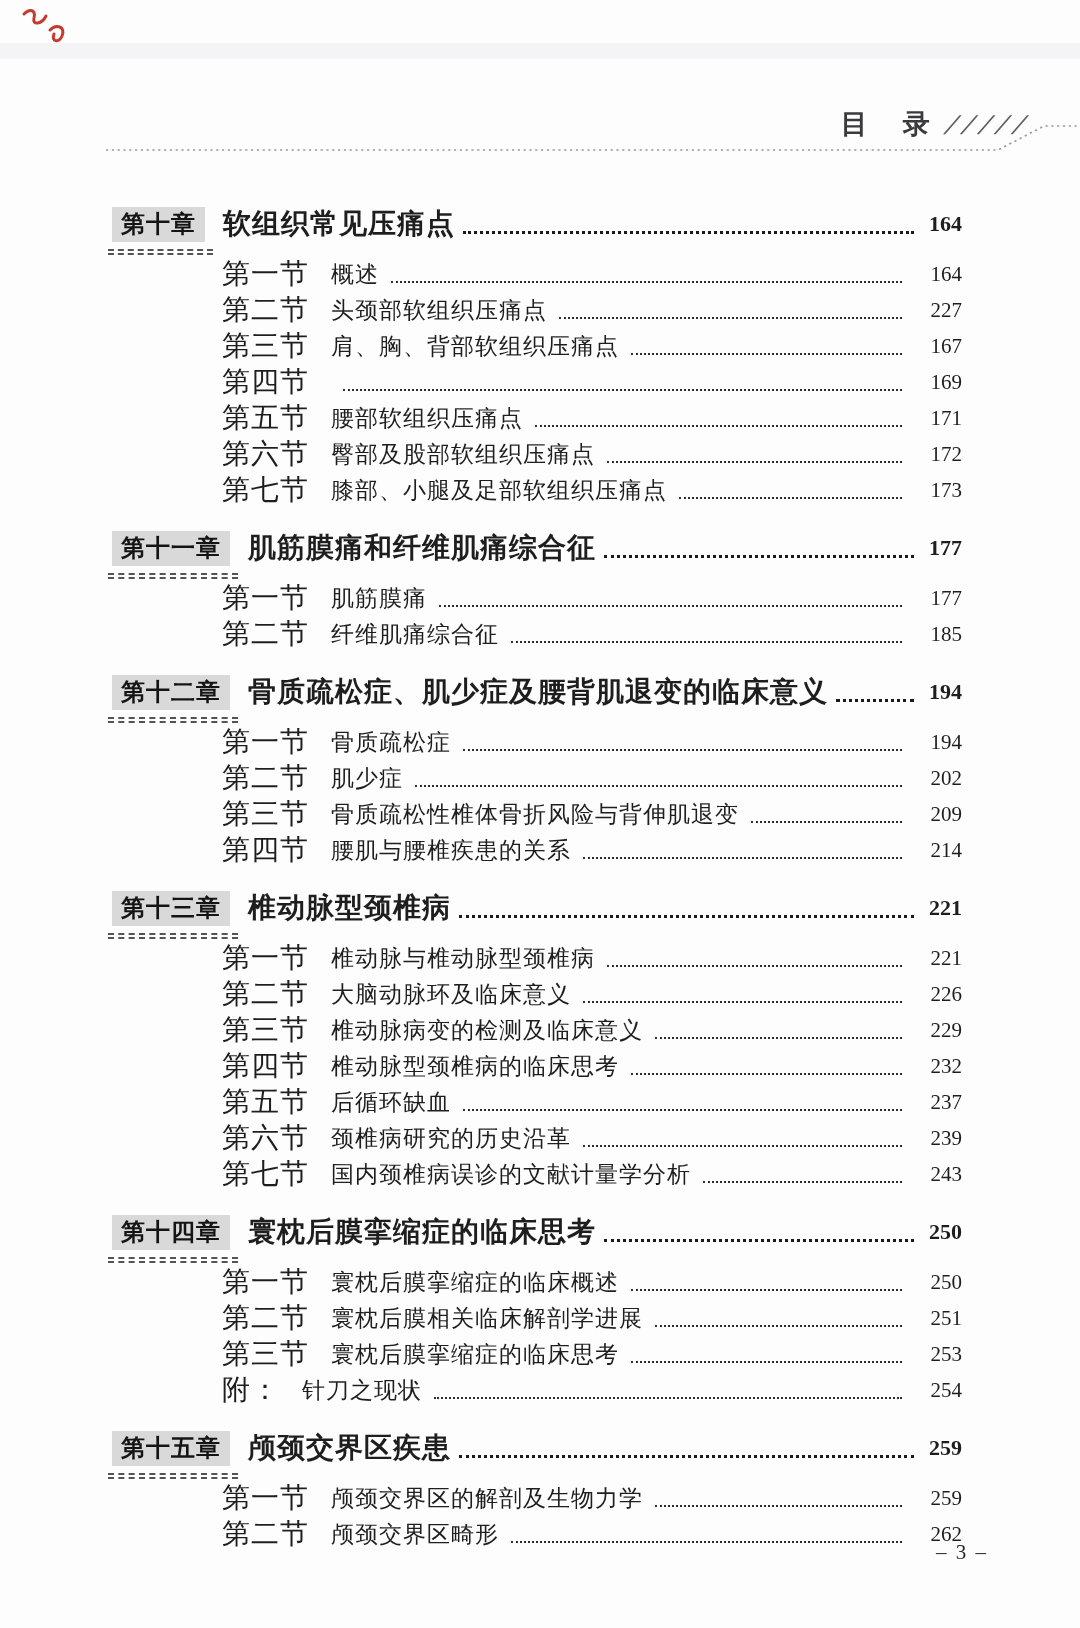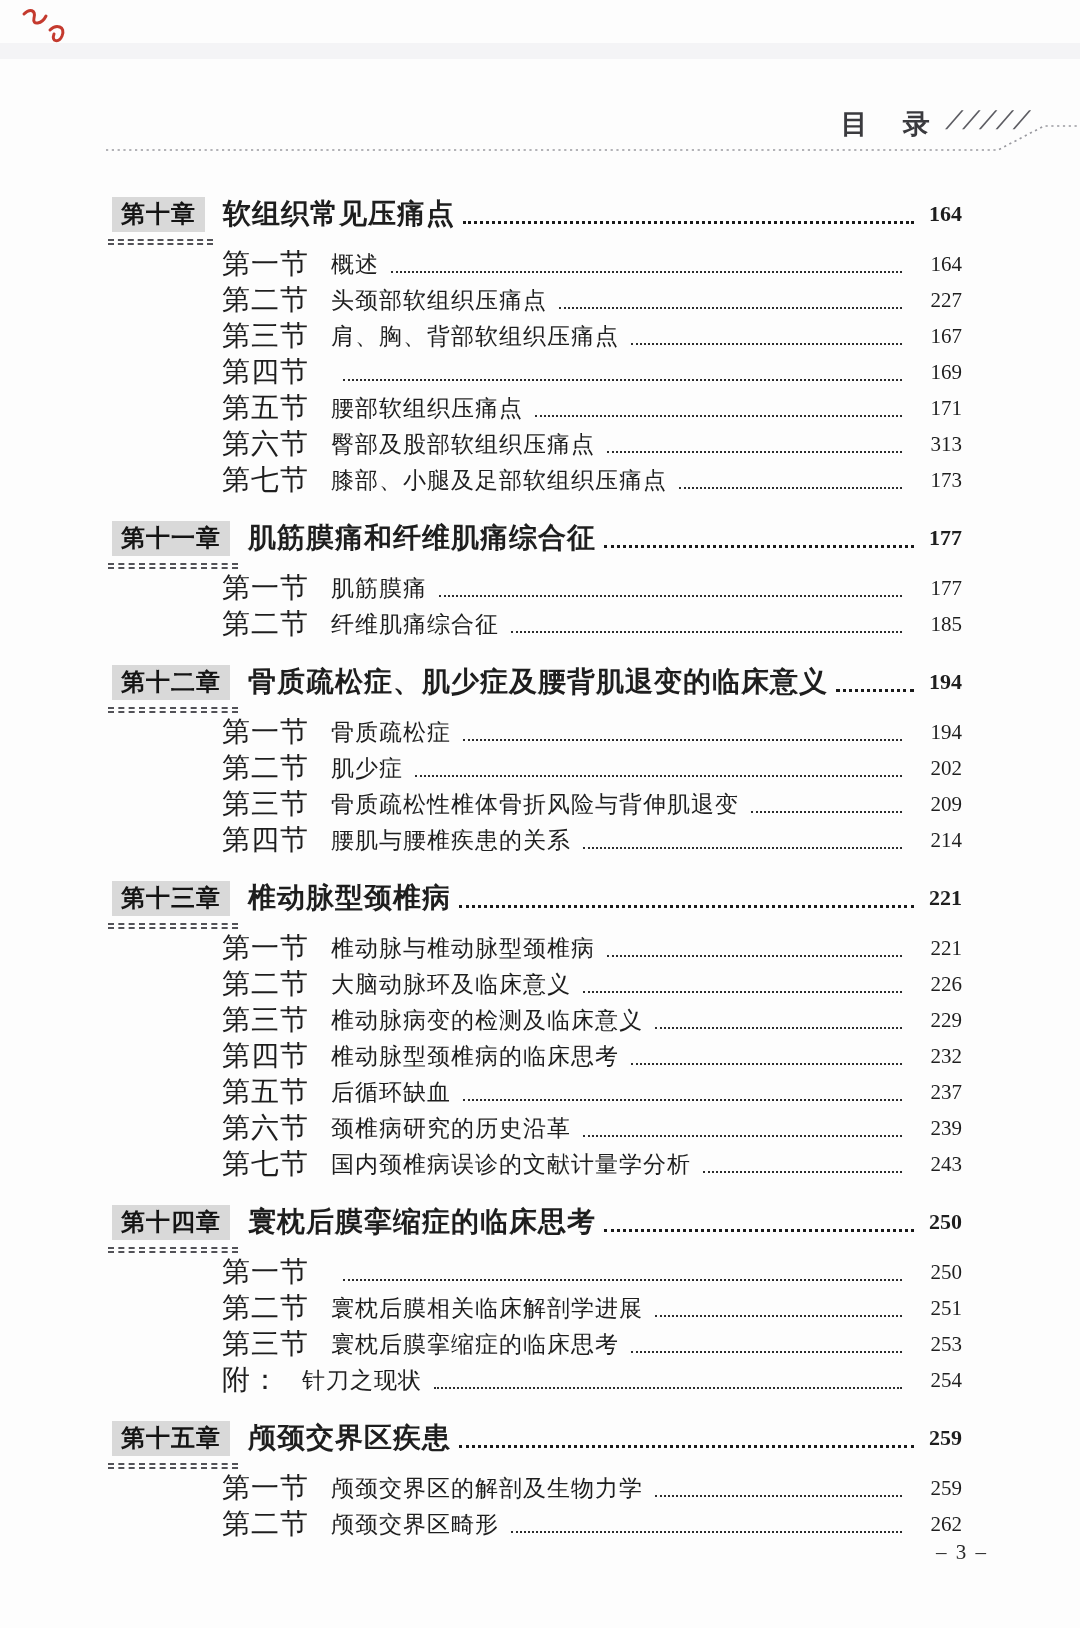--- a/index.html
+++ b/index.html
@@ -4,31 +4,31 @@
 <style>
   html,body{margin:0;padding:0;background:#ffffff;}
   .page{
     position:relative;width:1080px;height:1628px;overflow:hidden;
     background:#fdfdfd;color:var(--text,#1e1e1e);
     font-family:"Liberation Serif","DejaVu Serif",serif;
   }
   .top-band{position:absolute;left:0;top:43px;width:1080px;height:16px;background:#f4f4f6;}
   .red-mark{position:absolute;left:16px;top:4px;}
   
-  .header{position:absolute;top:106px;right:50px;display:flex;}
+  .header{position:absolute;top:106px;right:50px;display:flex;align-items:center;}
   .header-title{font-size:27px;letter-spacing:4px;color:#3a3a3e;font-weight:bold;}
   .header-slashes{
     display:inline-block;margin-left:12px;font-size:23px;color:#5c5c62;
     letter-spacing:3px;transform:skewX(-22deg);font-family:"DejaVu Sans Mono",monospace;
   }
   .header-rule{position:absolute;left:0;top:118px;}
   
   .content{position:absolute;top:190px;left:112px;width:850px;}
   .chapter{margin-top:20px;}
-  .chapter:first-child{margin-top:4px;}
+  .chapter:first-child{margin-top:14px;}
   .ch-head{display:flex;align-items:center;height:40px;}
   .ch-labelwrap{position:relative;display:inline-block;flex:0 0 auto;}
   .ch-label{
     display:inline-block;background:var(--label-bg,#d9d9d9);color:#141414;
     font-weight:bold;font-size:24px;line-height:33px;padding:1px 9px;letter-spacing:1px;
   }
   .ch-underline{
     position:absolute;left:-4px;right:-8px;top:calc(100% + 7px);height:6px;
     border-top:2px dashed #525257;border-bottom:2px dashed #525257;box-sizing:border-box;
   }
@@ -108,21 +108,21 @@
     <span class="sec-label">第五节</span>
     <span class="sec-title">腰部软组织压痛点</span>
     <span class="leader sec-leader"></span>
     <span class="sec-page">171</span>
   </div>
 
   <div class="sec-row">
     <span class="sec-label">第六节</span>
     <span class="sec-title">臀部及股部软组织压痛点</span>
     <span class="leader sec-leader"></span>
-    <span class="sec-page">313</span>
+    <span class="sec-page">172</span>
   </div>
 
   <div class="sec-row">
     <span class="sec-label">第七节</span>
     <span class="sec-title">膝部、小腿及足部软组织压痛点</span>
     <span class="leader sec-leader"></span>
     <span class="sec-page">173</span>
   </div>
 </div>
   </section>
@@ -263,20 +263,21 @@
         <span class="ch-label">第十四章</span>
         <span class="ch-underline"></span>
       </span>
       <span class="ch-title">寰枕后膜挛缩症的临床思考</span>
       <span class="leader ch-leader"></span>
       <span class="ch-page">250</span>
     </div>
     <div class="sections">
   <div class="sec-row">
     <span class="sec-label">第一节</span>
+    <span class="sec-title">寰枕后膜挛缩症的临床概述</span>
     <span class="leader sec-leader"></span>
     <span class="sec-page">250</span>
   </div>
 
   <div class="sec-row">
     <span class="sec-label">第二节</span>
     <span class="sec-title">寰枕后膜相关临床解剖学进展</span>
     <span class="leader sec-leader"></span>
     <span class="sec-page">251</span>
   </div>

